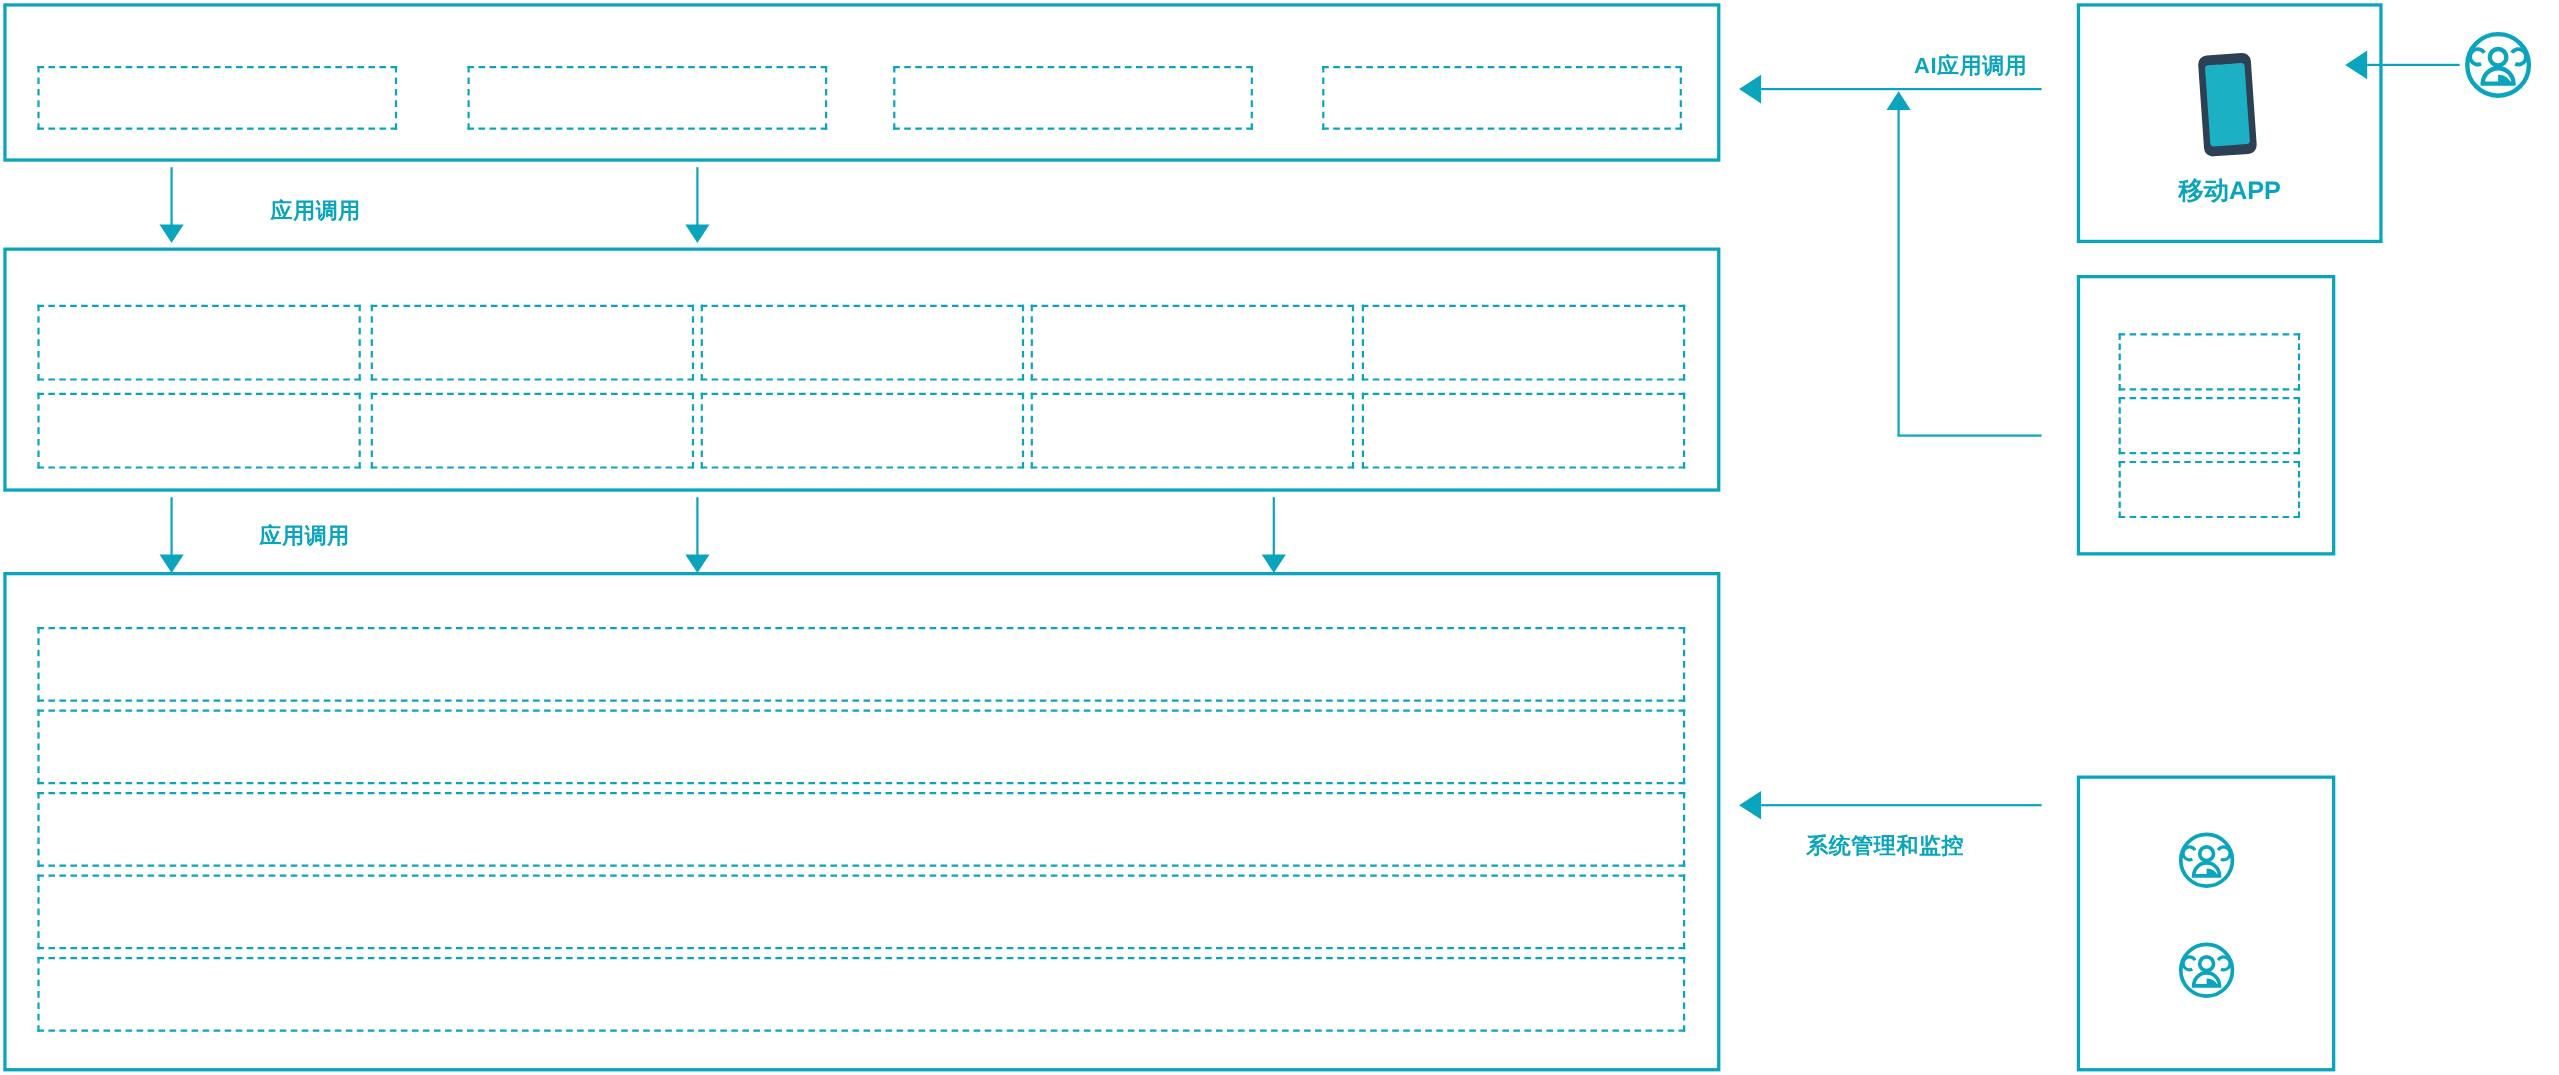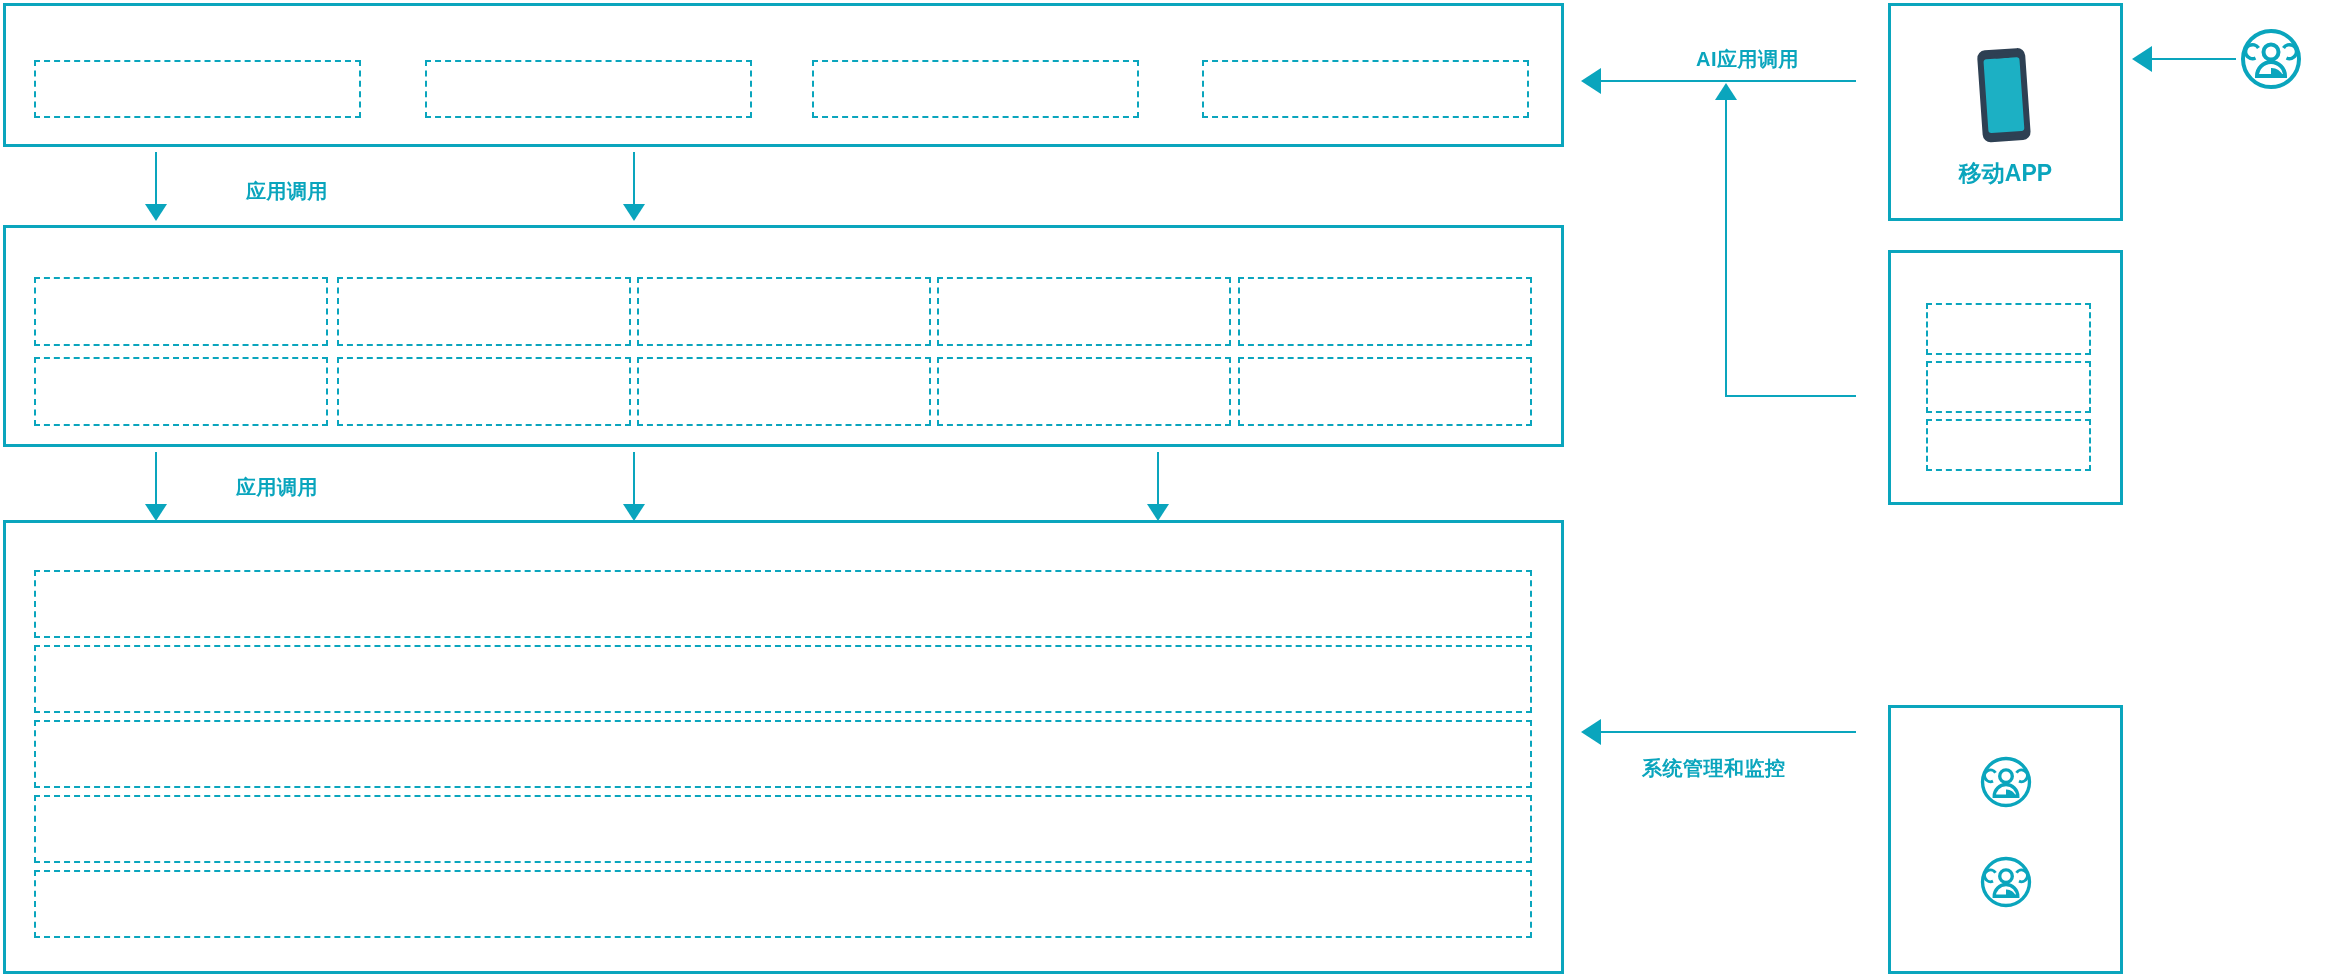--- a/index.html
+++ b/index.html
@@ -129,21 +129,21 @@
   <div class="flow-label" style="left:236px; top:474px;">应用调用</div>
 
   <div class="panel" style="left:3px; top:520px; width:1561px; height:454px;">
   </div>
   <div class="cell" style="left:34px; top:570px; width:1498px; height:68px;"></div>
   <div class="cell" style="left:34px; top:645px; width:1498px; height:68px;"></div>
   <div class="cell" style="left:34px; top:720px; width:1498px; height:68px;"></div>
   <div class="cell" style="left:34px; top:795px; width:1498px; height:68px;"></div>
   <div class="cell" style="left:34px; top:870px; width:1498px; height:68px;"></div>
 
-  <div class="panel" style="left:1888px; top:3px; width:235px; height:218px;">
+  <div class="panel" style="left:1888px; top:3px; width:278px; height:218px;">
     <div class="icon" style="left:50%; top:40px; transform:translateX(-50%);">
       <svg width="62" height="100" viewBox="0 0 62 100">
         <g transform="rotate(-4 31 50)">
           <rect x="6" y="4" width="46" height="90" rx="7" ry="7" fill="#2e4053" stroke="#2e4053" stroke-width="2"></rect>
           <rect x="11" y="12" width="36" height="74" rx="3" ry="3" fill="#1cb0c4"></rect>
           <rect x="22" y="7" width="16" height="5" rx="2.5" ry="2.5" fill="#2e4053"></rect>
           <rect x="22" y="88" width="16" height="2.5" rx="1.2" ry="1.2" fill="#2e4053"></rect>
         </g>
       </svg>
     </div>
@@ -171,21 +171,21 @@
   </div>
 
   <div class="hline" style="left:1601px; top:80px; width:255px;"></div>
   <div class="arrow-left" style="left:1581px; top:68px;"></div>
 
   <div class="vline" style="left:1725px; top:100px; height:296px;"></div>
   <div class="arrow-up" style="left:1715px; top:83px;"></div>
 
   <div class="hline" style="left:1725px; top:395px; width:131px;"></div>
 
-  <div class="flow-label" style="left:1696px; top:46px;text-align:center;">AI应用调用</div>
+  <div class="flow-label" style="left:1740px; top:46px;text-align:center;">AI应用调用</div>
 
   <div class="panel" style="left:1888px; top:705px; width:235px; height:269px;">
     <div class="icon" style="left:50%; top:48px; transform:translateX(-50%);">
       <svg width="52" height="52" viewBox="0 0 62 62">
         <circle cx="31" cy="31" r="28" fill="none" stroke="#0aa5bd" stroke-width="4"></circle>
         <circle cx="31" cy="24" r="7.5" fill="none" stroke="#0aa5bd" stroke-width="4"></circle>
         <path d="M15.5 30 a7 7 0 1 1 3 -10" fill="none" stroke="#0aa5bd" stroke-width="3.5"></path>
         <path d="M46.5 30 a7 7 0 1 0 -3 -10" fill="none" stroke="#0aa5bd" stroke-width="3.5"></path>
         <path d="M17 48 a14 14 0 0 1 28 0 z" fill="none" stroke="#0aa5bd" stroke-width="4"></path>
         <path d="M31 40 a12 12 0 0 1 12 8 h-12 z" fill="#0aa5bd"></path>

